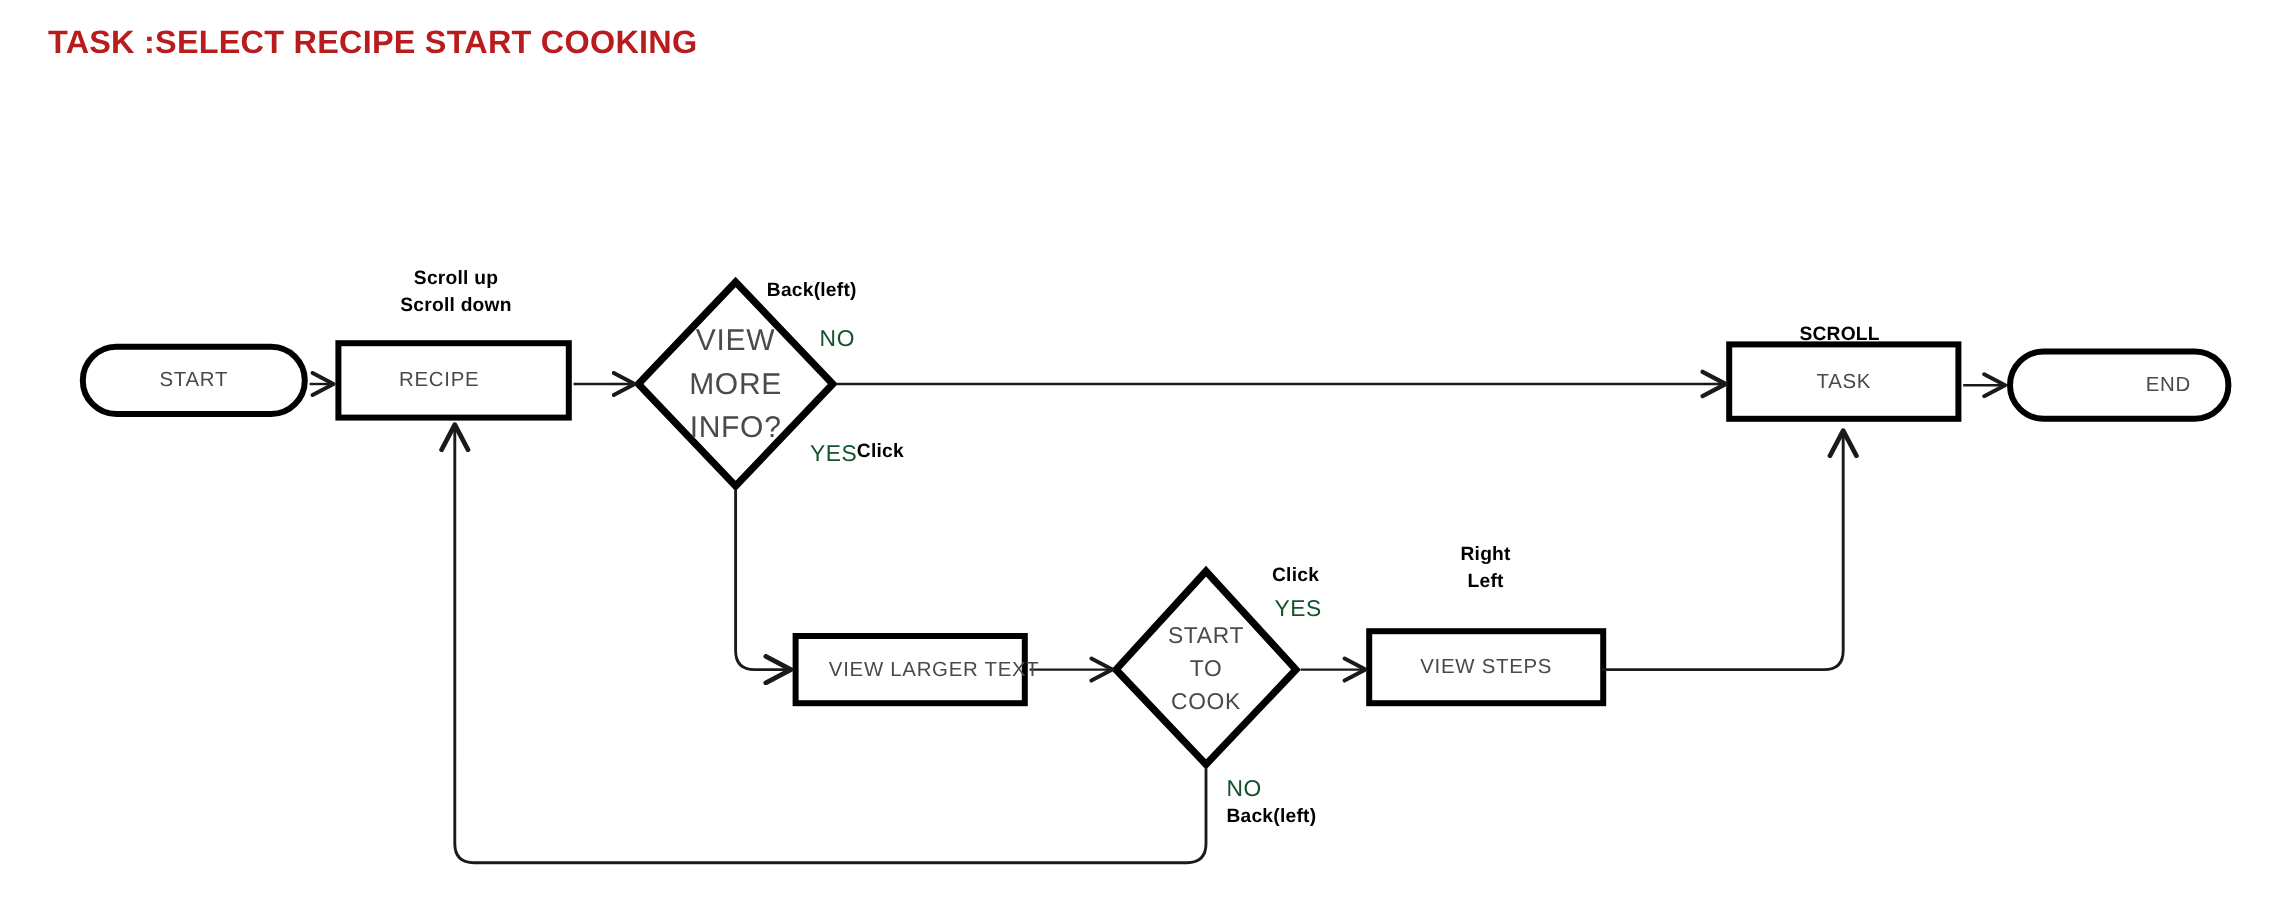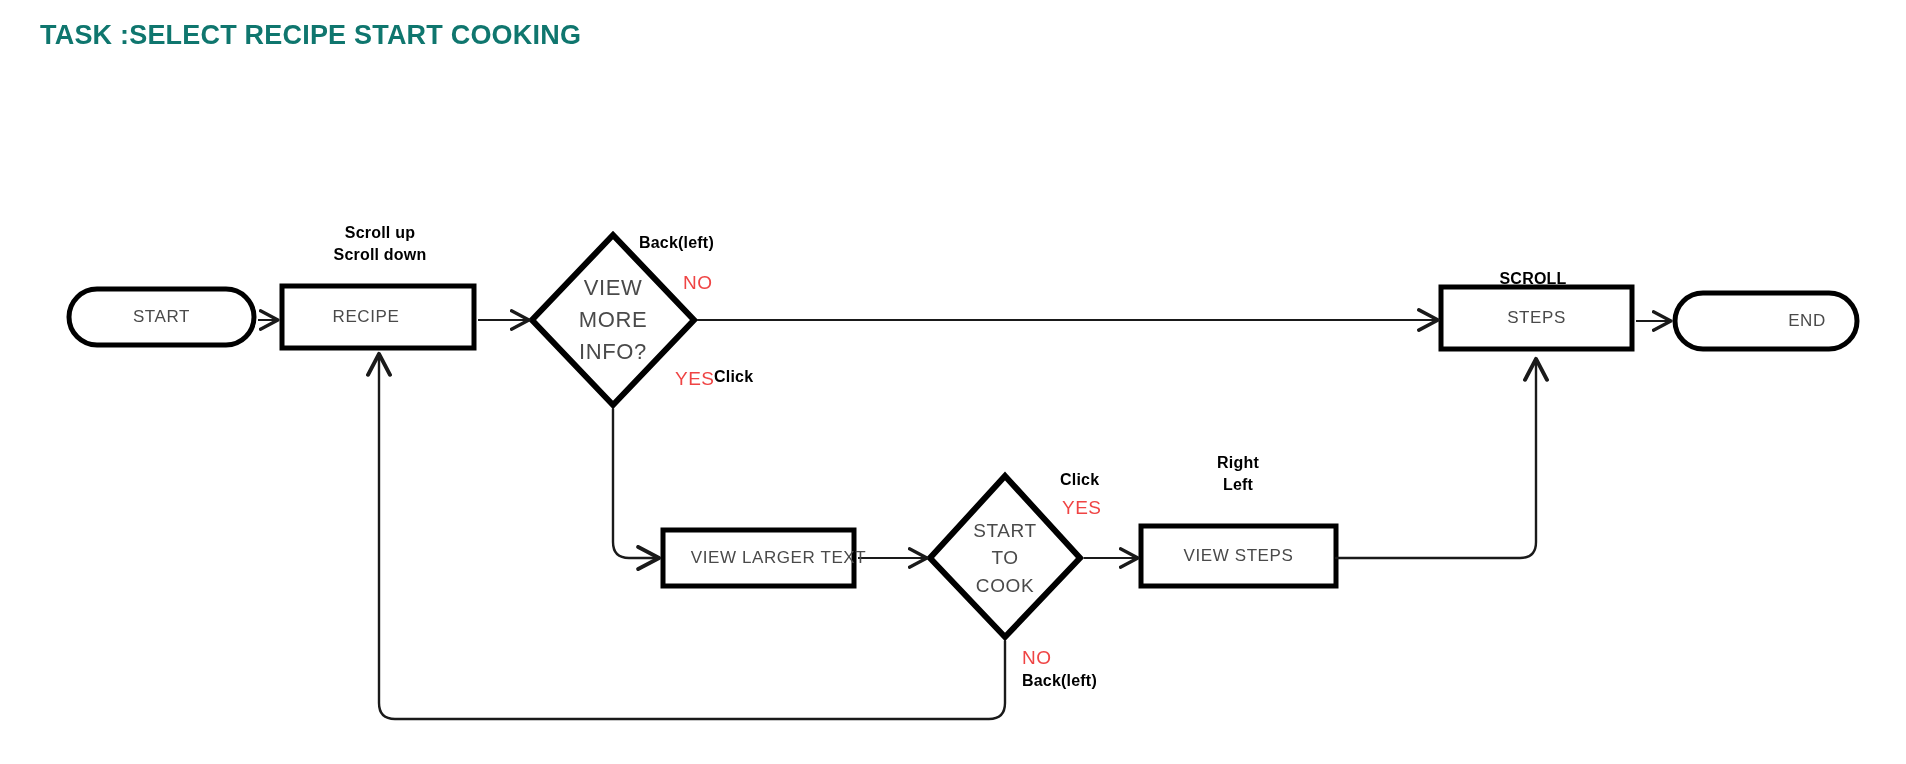--- a/index.html
+++ b/index.html
@@ -15,21 +15,21 @@
     overflow: hidden;
     font-family: "Liberation Sans", sans-serif;
   }
   #page-title {
     position: absolute;
     left: 40px;
     top: 20px;
     font-size: 27px;
     font-weight: bold;
     letter-spacing: 0.2px;
-    color: #0f766e;
+    color: #b91c1c;
     white-space: pre;
   }
   .canvas {
     position: absolute;
     left: 0; top: 0;
     width: 1906px;
     height: 764px;
   }
   .node-label {
     position: absolute;
@@ -40,21 +40,21 @@
     color: #4a4a4a;
     font-size: 17px;
     letter-spacing: 0.6px;
     line-height: 1.45;
     pointer-events: none;
     white-space: pre-line;
   }
   .edge-label {
     position: absolute;
     font-size: 19px;
-    color: #ef4444;
+    color: #14532d;
     letter-spacing: 0.5px;
     white-space: pre-line;
     line-height: 1.35;
   }
   .gesture-label {
     position: absolute;
     font-size: 16px;
     font-weight: bold;
     color: #000000;
     letter-spacing: 0.2px;
@@ -110,25 +110,25 @@
 
   <path d="M1336,558 L1520,558 Q1536,558 1536,542 L1536,360" fill="none" stroke="#1a1a1a" stroke-width="2.4" stroke-linecap="round" marker-end="url(#arrow)"></path>
 
   <path d="M1005,641 L1005,703 Q1005,719 989,719 L395,719 Q379,719 379,703 L379,355" fill="none" stroke="#1a1a1a" stroke-width="2.4" stroke-linecap="round" marker-end="url(#arrow)"></path>
 </svg>
 
 <div class="node-label" style="left:69px; top:289px; width:185px; height:56px;">START</div>
 
 <div class="node-label" style="left:270px; top:286px; width:192px; height:62px;">RECIPE</div>
 
-<div class="node-label" style="left:548px; top:270px; width:130px; height:100px; font-size:22px;">VIEW
+<div class="node-label" style="left:548px; top:270px; width:130px; height:100px; font-size:25px;">VIEW
 MORE
 INFO?</div>
 
-<div class="node-label" style="left:1441px; top:287px; width:191px; height:62px;">STEPS</div>
+<div class="node-label" style="left:1441px; top:287px; width:191px; height:62px;">TASK</div>
 
 <div class="node-label" style="left:1716px; top:293px; width:182px; height:56px;">END</div>
 
 <div class="node-label" style="left:683px; top:530px; width:191px; height:56px;">VIEW LARGER TEXT</div>
 
 <div class="node-label" style="left:945px; top:508px; width:120px; height:100px; font-size:19px;">START
 TO
 COOK</div>
 
 <div class="node-label" style="left:1141px; top:526px; width:195px; height:60px;text-align:center;">VIEW STEPS</div>

